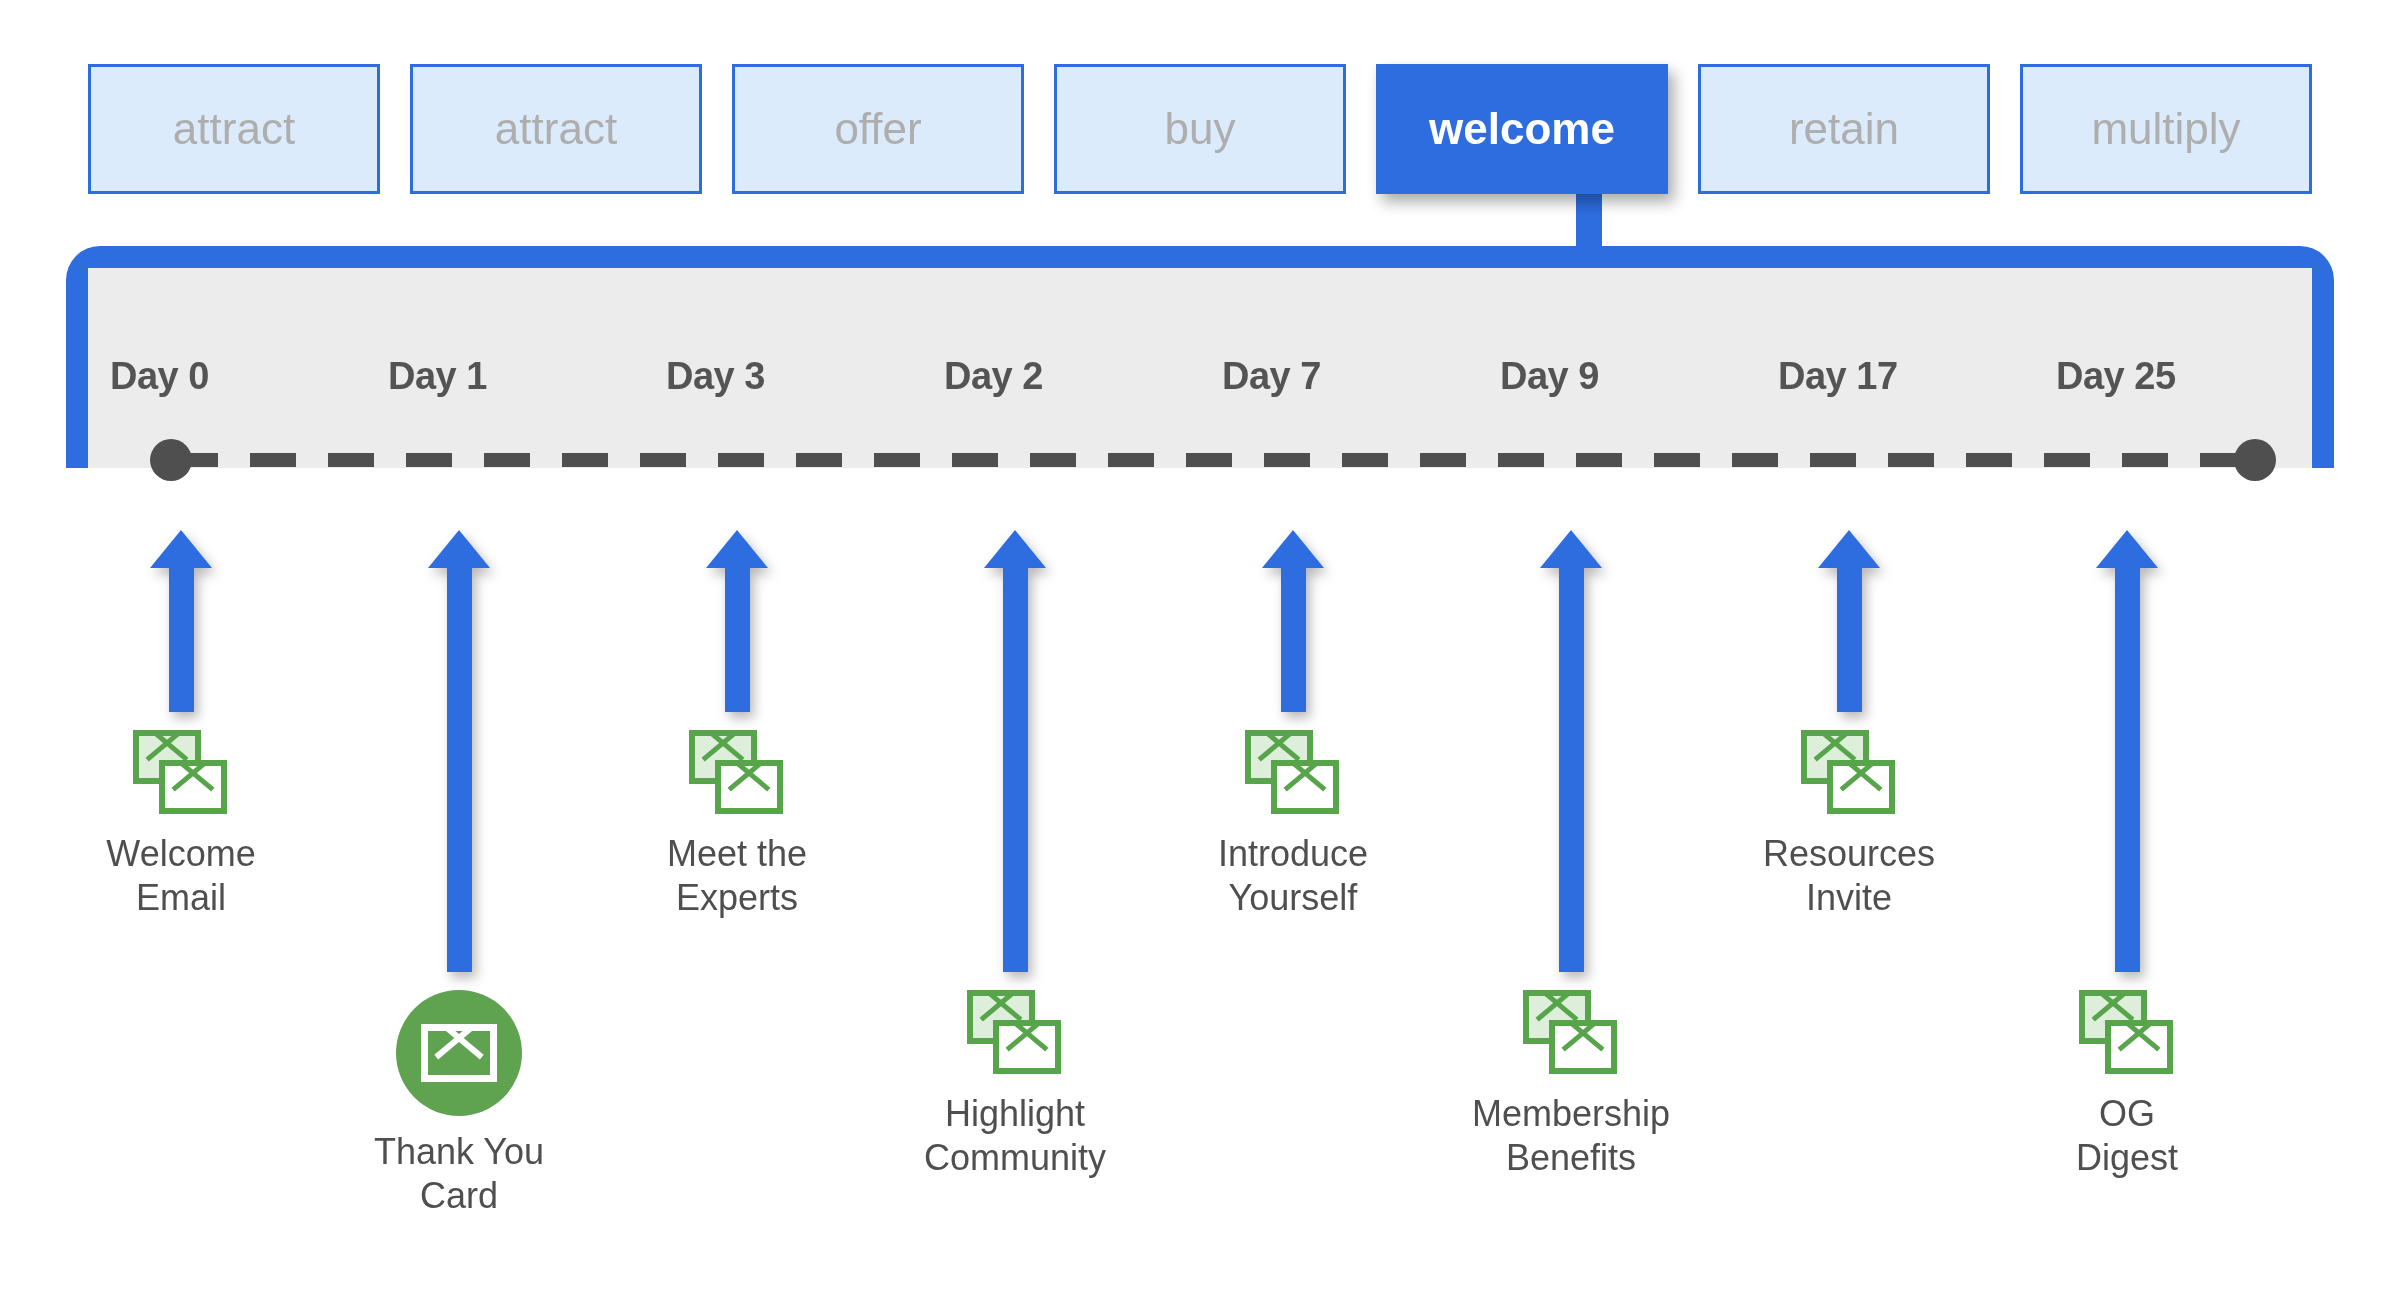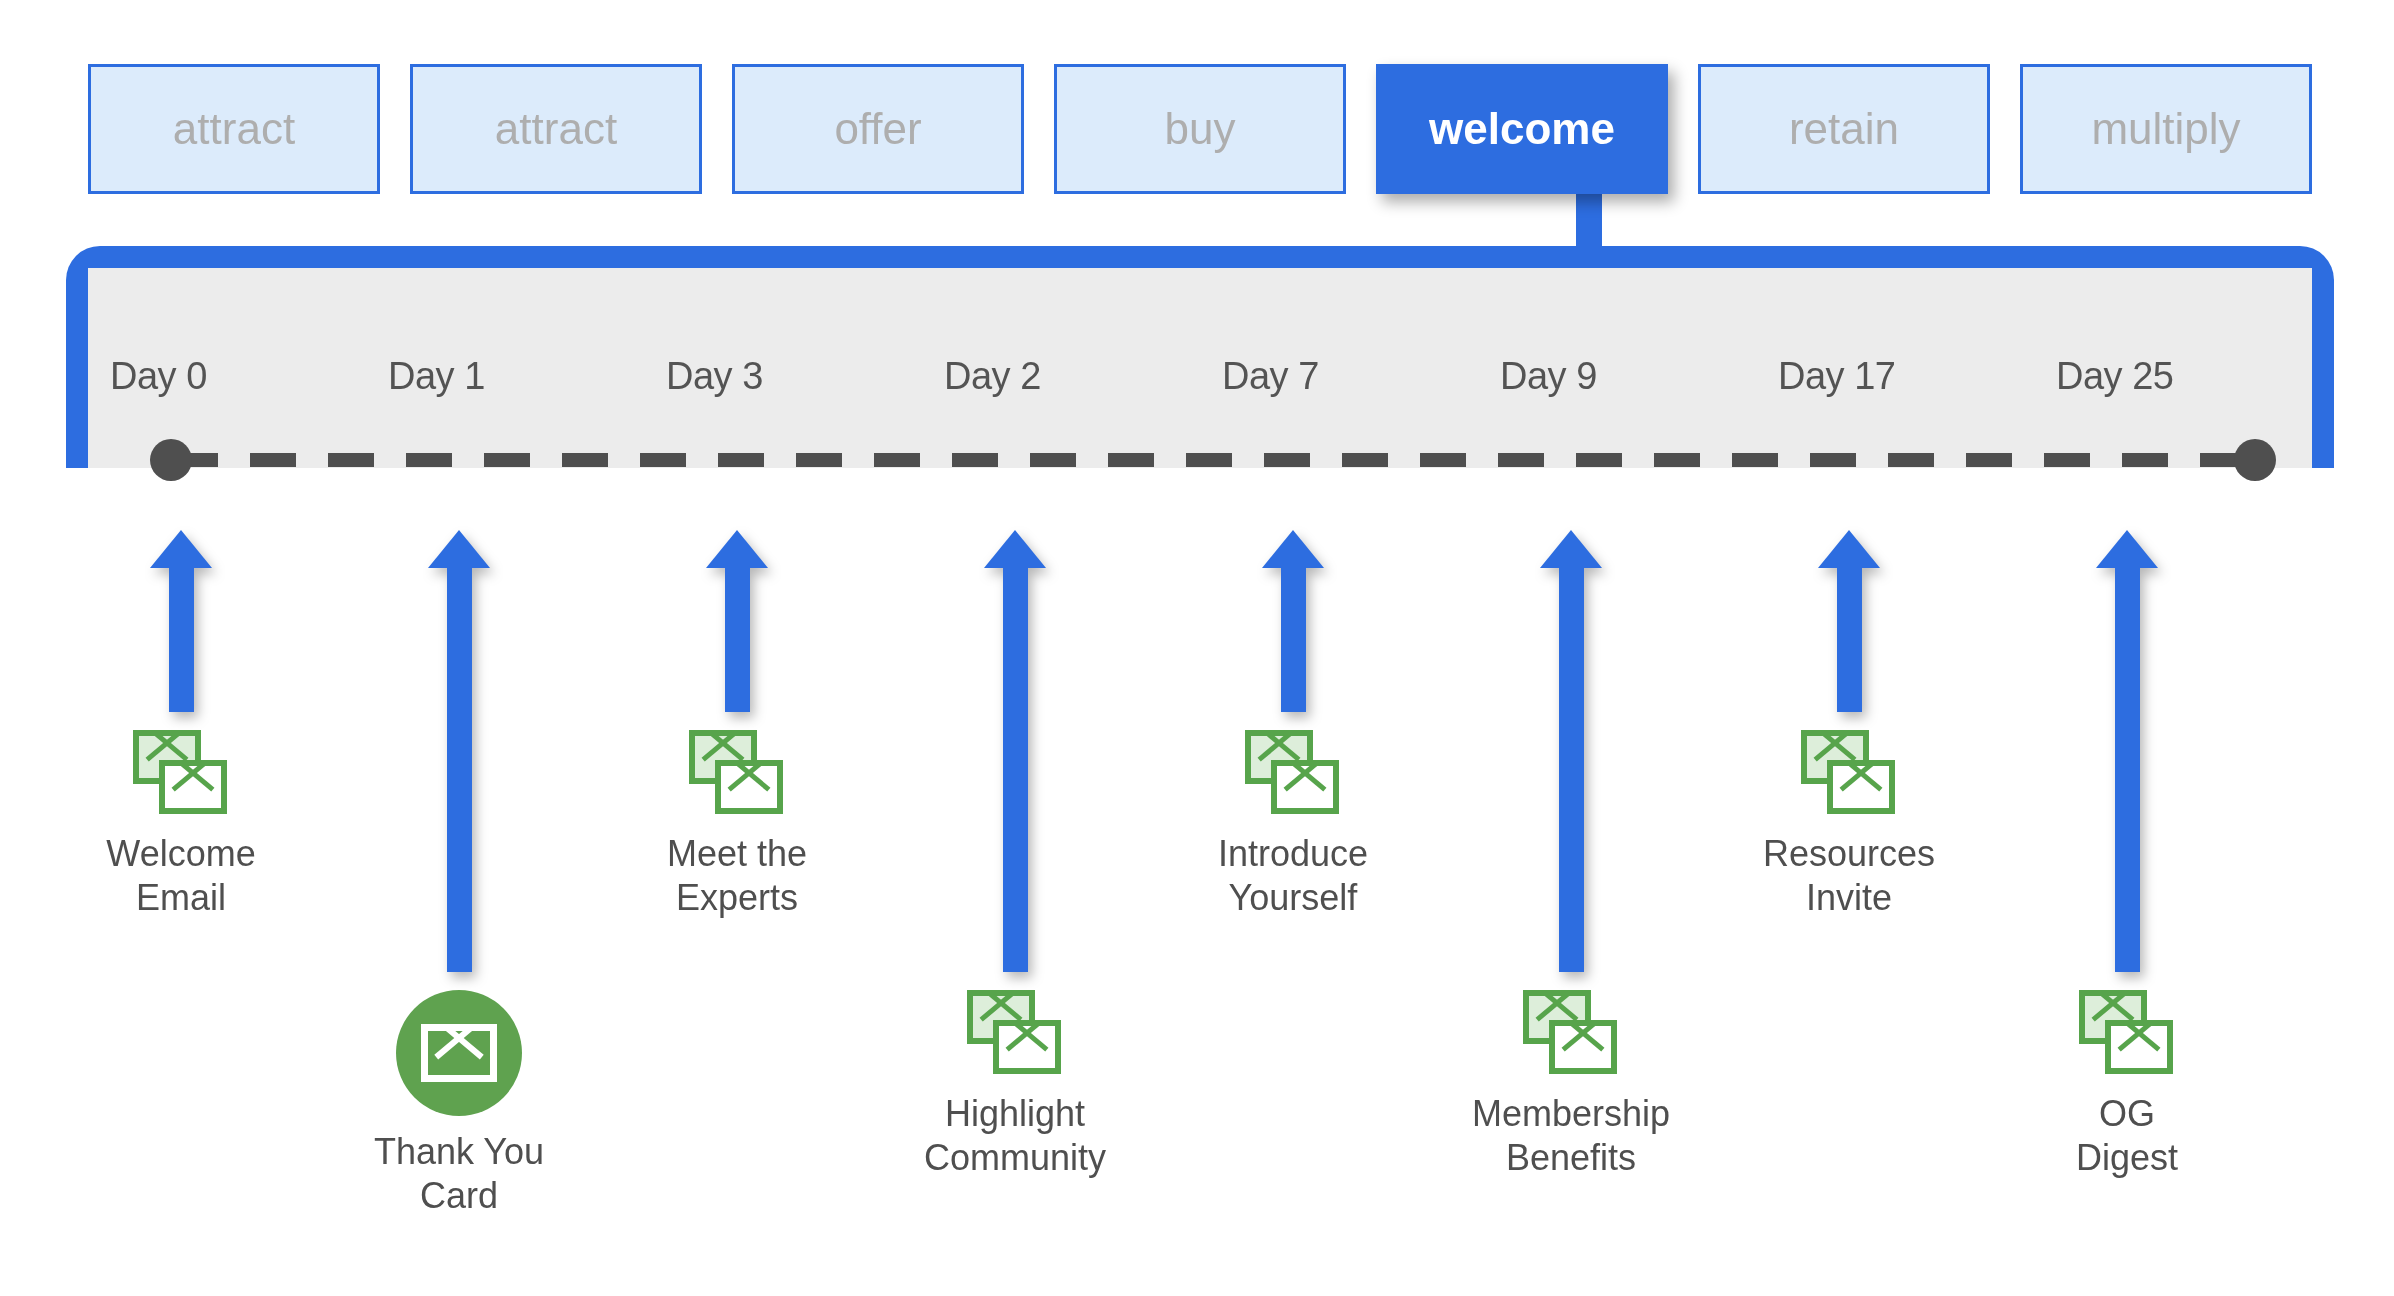--- a/index.html
+++ b/index.html
@@ -103,21 +103,21 @@
   .day-cell {
     flex: 1 1 0;
     display: flex;
     align-items: center;
     justify-content: flex-start;
     padding-left: 22px;
   }
 
   .day-label {
     font-size: 38px;
-    font-weight: 400;
+    font-weight: 700;
     color: #545454;
     letter-spacing: -0.5px;
     white-space: nowrap;
   }
 
   
   #timeline-line {
     position: absolute;
     left: 172px;
     top: 453px;

